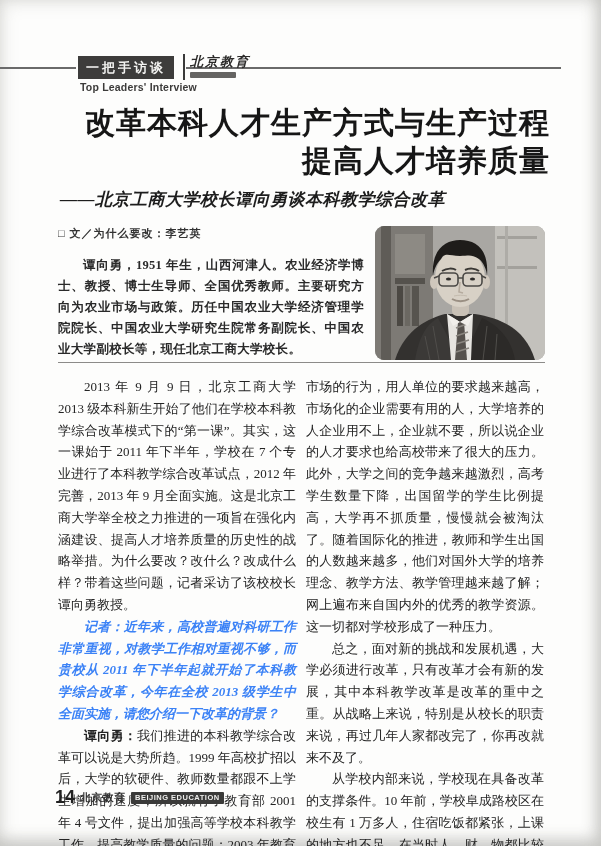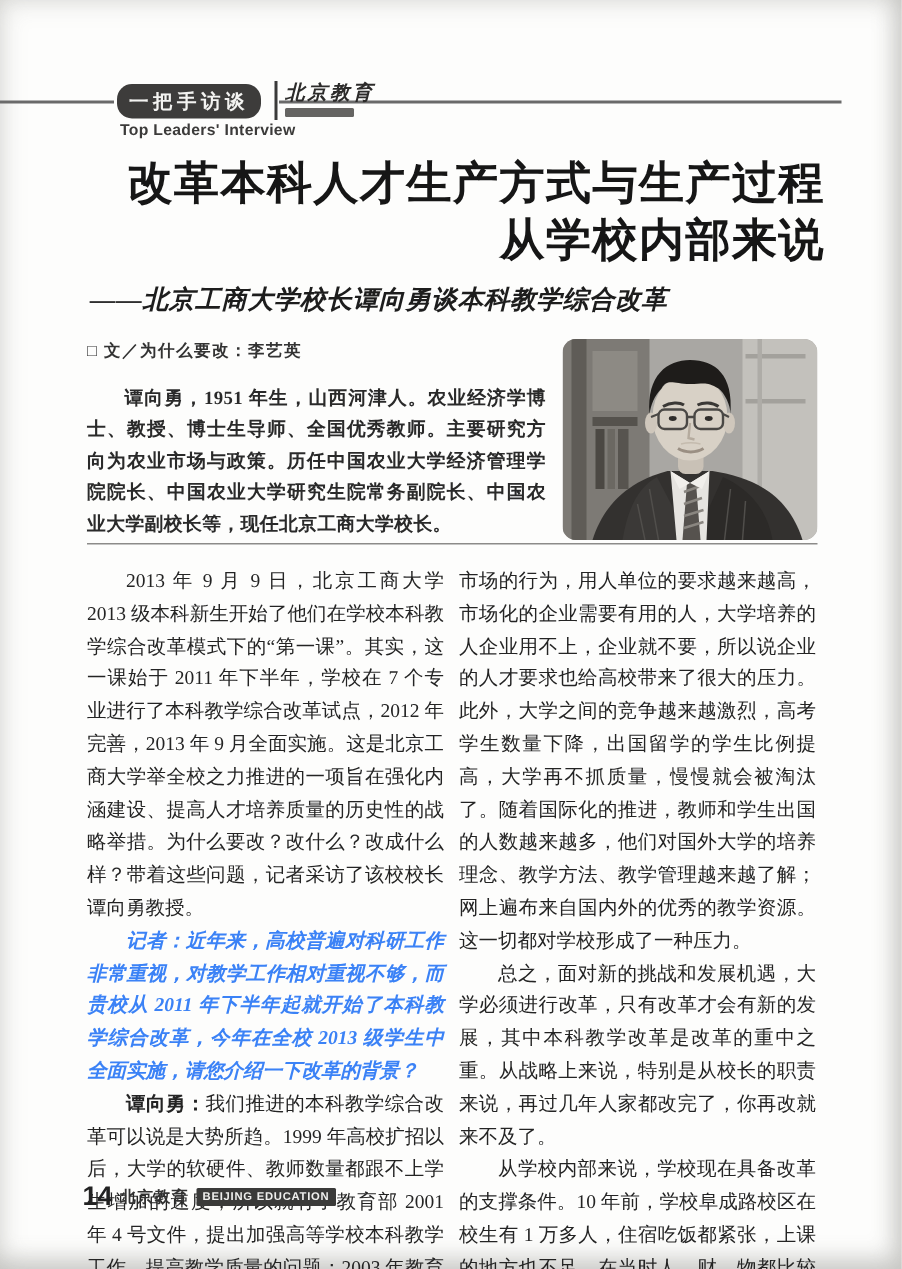--- a/index.html
+++ b/index.html
@@ -7,21 +7,21 @@
     position:relative;width:601px;height:846px;background:#fdfdfc;
     font-family:"Liberation Serif",serif;color:#222;overflow:hidden;
     box-shadow:inset 0 0 18px rgba(120,118,112,.28), inset -6px -8px 14px rgba(110,108,104,.22);
   }
   
   .header{position:absolute;top:52px;left:0;width:601px;height:46px;}
   .hline-left{position:absolute;top:15px;left:0;width:76px;height:2px;background:#6a6a6a;}
   .section-box{
     position:absolute;top:4px;left:78px;width:96px;height:23px;background:#3d3c3b;
     color:#f3f3f1;font-family:"Liberation Sans",sans-serif;font-weight:bold;
-    font-size:13px;letter-spacing:3px;text-align:center;line-height:23px;border-radius:10px;
+    font-size:13px;letter-spacing:3px;text-align:center;line-height:23px;
   }
   .section-en{
     position:absolute;top:29px;left:80px;font-family:"Liberation Sans",sans-serif;
     font-weight:bold;font-size:10.5px;color:#3c3b3a;letter-spacing:.2px;
   }
   .logo-divider{position:absolute;top:2px;left:183px;width:2px;height:26px;background:#3a3a3a;}
   .logo-script{
     position:absolute;top:1px;left:190px;font-style:italic;font-weight:bold;
     font-size:13px;color:#2c2b2a;letter-spacing:2px;white-space:nowrap;
   }
@@ -74,21 +74,21 @@
     <div class="section-box">一把手访谈</div>
     <div class="section-en">Top Leaders' Interview</div>
     <div class="logo-divider"></div>
     <div class="hline-right"></div>
     <div class="logo-script">北京教育</div>
     <div class="logo-sub"></div>
   </div>
 
   <div class="title">
     <div>改革本科人才生产方式与生产过程</div>
-    <div>从学校内部来说</div>
+    <div>提高人才培养质量</div>
   </div>
   <div class="subtitle">——北京工商大学校长谭向勇谈本科教学综合改革</div>
 
   <div class="intro">
     <div class="byline">□ 文／为什么要改：李艺英</div>
     <p class="bio">谭向勇，1951 年生，山西河津人。农业经济学博士、教授、博士生导师、全国优秀教师。主要研究方向为农业市场与政策。历任中国农业大学经济管理学院院长、中国农业大学研究生院常务副院长、中国农业大学副校长等，现任北京工商大学校长。</p>
     <div class="photo">
       <svg width="170" height="134" viewBox="0 0 170 134" xmlns="http://www.w3.org/2000/svg">
         <rect width="170" height="134" fill="#a9a7a3"></rect>
 

